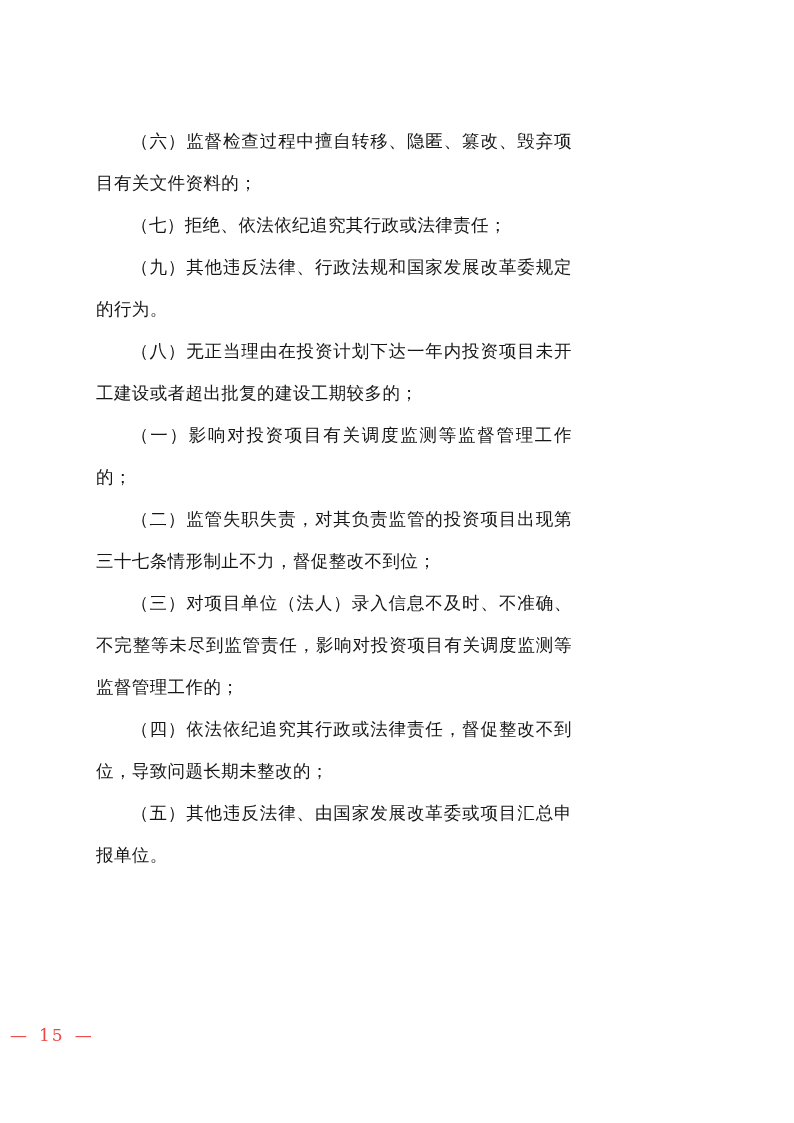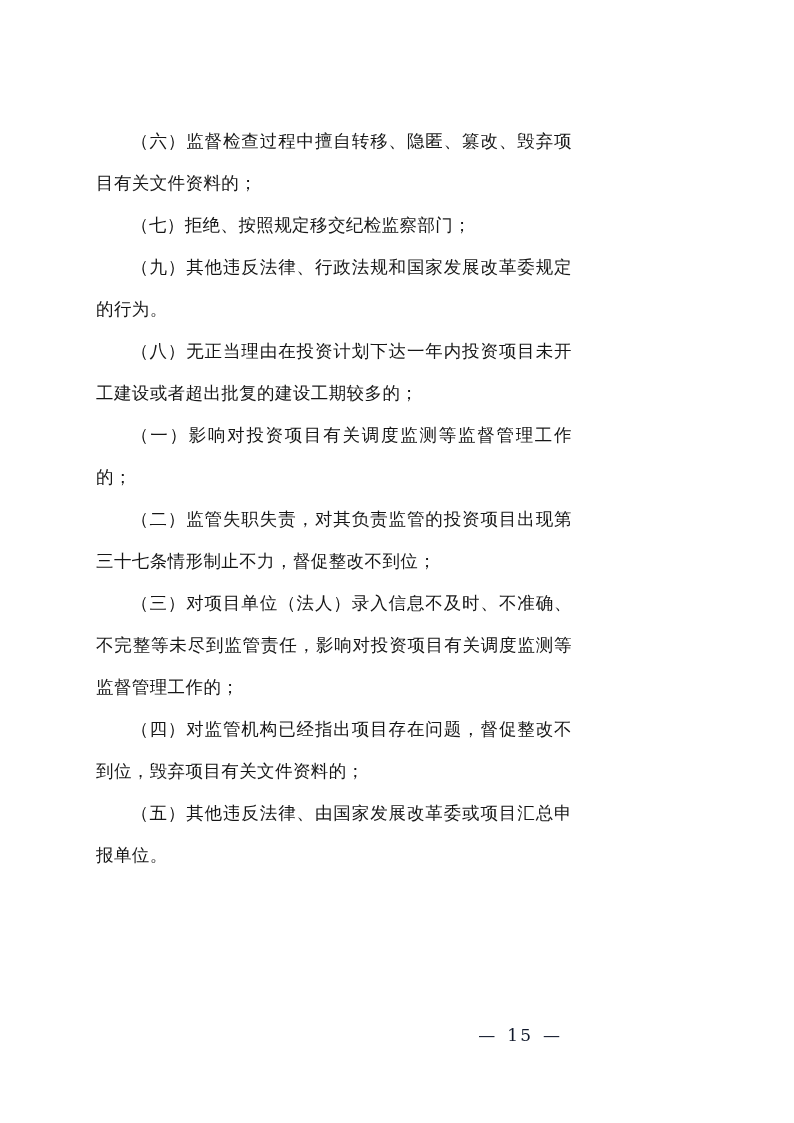--- a/index.html
+++ b/index.html
@@ -39,46 +39,45 @@
   }
   .article-gap {
     display: inline-block;
     width: 1.1em;
   }
   .page-footer {
     position: absolute;
     left: 0;
     right: 96px;
     bottom: 78px;
-    text-align: right;
     font-size: 17px;
     letter-spacing: 2px;
-    color: #0f172a;
+    color: #ef4444;
   }
   .pg-dash {
     display: inline-block;
     padding: 0 10px;
   }
 </style>
 </head>
 <body>
 
 <div class="page">
   <div class="doc-body">
 
     <p class="para">（六）监督检查过程中擅自转移、隐匿、篡改、毁弃项目有关文件资料的；</p>
-    <p class="para">（七）拒绝、按照规定移交纪检监察部门；</p>
+    <p class="para">（七）拒绝、依法依纪追究其行政或法律责任；</p>
     <p class="para">（九）其他违反法律、行政法规和国家发展改革委规定的行为。</p>
     <p class="para">（八）无正当理由在投资计划下达一年内投资项目未开工建设或者超出批复的建设工期较多的；</p>
 
 
     <p class="para">（一）影响对投资项目有关调度监测等监督管理工作的；</p>
     <p class="para">（二）监管失职失责，对其负责监管的投资项目出现第三十七条情形制止不力，督促整改不到位；</p>
     <p class="para">（三）对项目单位（法人）录入信息不及时、不准确、不完整等未尽到监管责任，影响对投资项目有关调度监测等监督管理工作的；</p>
-    <p class="para">（四）对监管机构已经指出项目存在问题，督促整改不到位，毁弃项目有关文件资料的；</p>
+    <p class="para">（四）依法依纪追究其行政或法律责任，督促整改不到位，导致问题长期未整改的；</p>
     <p class="para">（五）其他违反法律、由国家发展改革委或项目汇总申报单位。</p>
 
   </div>
 
   <div class="page-footer">
     <span class="pg-dash">—</span><span>15</span><span class="pg-dash">—</span>
   </div>
 </div>
 
 </body></html>

